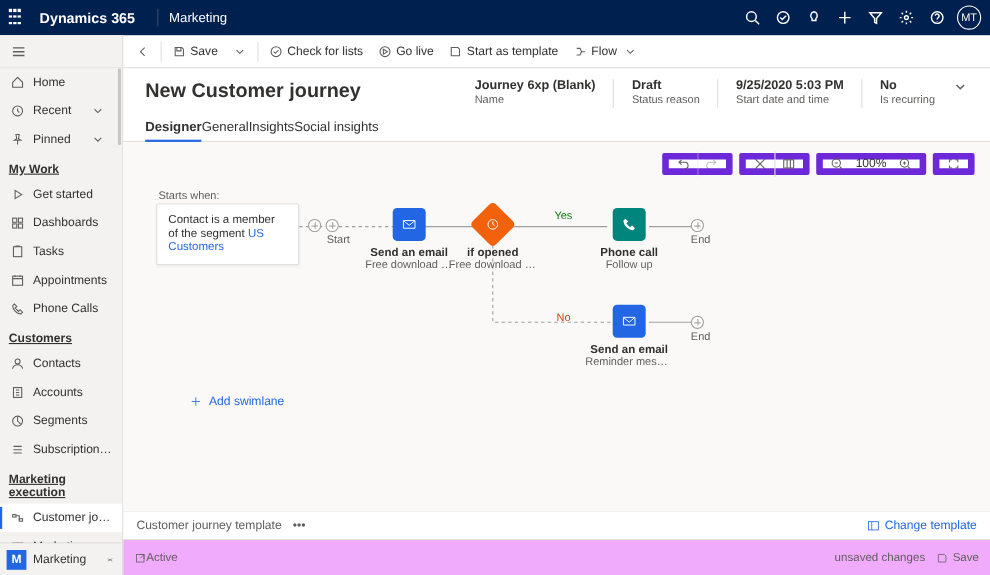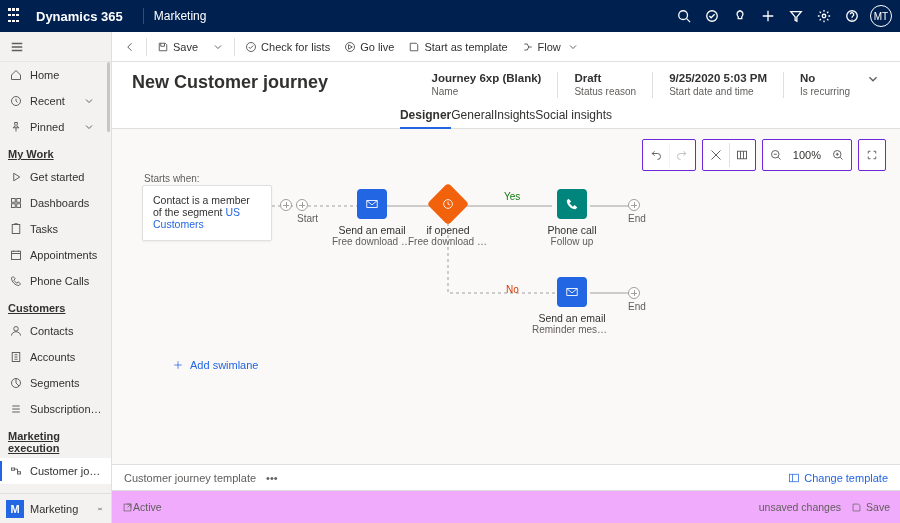--- a/index.html
+++ b/index.html
@@ -47,41 +47,41 @@
 .cmdbar .txt{font-size:11px;}
 
 .header { padding:10px 20px 0; display:flex; align-items:flex-start;}
 .header h1{ font-size:18px; font-weight:600; flex:1;}
 .meta { display:flex; gap:16px; align-items:flex-start; font-size:11px;}
 .meta .m .v{font-weight:600; font-size:11.5px;}
 .meta .m .k{color:#605e5c; font-size:10px; margin-top:2px;}
 .meta .vline2{width:1px; height:26px; background:#e1dfdd;}
 .meta .expand svg{width:14px;height:14px;stroke:#605e5c;fill:none;stroke-width:1.5;}
 
-.tabs { display:flex; padding:10px 20px 0; border-bottom:1px solid #e1dfdd;justify-content:center;}
+.tabs { display:flex; padding:10px 20px 0; border-bottom:1px solid #e1dfdd;}
 .tab { font-size:12px; padding-bottom:6px; cursor:pointer; position:relative; color:#323130;}
 .tab.active { font-weight:600; }
 .tab.active::after{content:"";position:absolute;left:0;right:0;bottom:-1px;height:2px;background:#2266E3;}
 
 .canvas-wrap { flex:1; background:#faf9f8; position:relative; overflow:hidden;}
 .toolbar { position:absolute; top:10px; right:14px; display:flex; gap:6px; align-items:center;}
-.tgrp { display:flex; background:#fff; border:1px solid #6d28d9; border-radius:2px; height:32px; align-items:center;}
+.tgrp { display:flex; background:#fff; border:6px solid #6d28d9; border-radius:2px; height:20px; align-items:center;}
 .tgrp .tb { width:26px; height:24px; display:flex; align-items:center; justify-content:center; cursor:pointer;}
 .tgrp .tb + .tb { border-left:1px solid #e1dfdd;}
 .tgrp .tb svg{width:12px;height:12px;stroke:#605e5c;fill:none;stroke-width:1.3;}
 .tgrp .zl{font-size:11px; padding:0 4px;}
 
 
 .canvas { position:absolute; inset:0; }
 .startcard { position:absolute; left:30px; top:40px; width:130px; background:#fff; border:1px solid #e1dfdd; border-radius:2px; padding:8px 10px 10px; font-size:10.5px; box-shadow:0 1px 3px rgba(0,0,0,.05);}
 .startcard .link{color:#2266E3;}
 .node { position:absolute; text-align:center; width:80px;}
 .node .tile{ width:30px; height:30px; border-radius:4px; margin:0 auto 5px; display:flex; align-items:center; justify-content:center;}
 .node .tile svg{width:14px;height:14px;fill:#fff;}
-.node .nm{font-size:10.5px; font-weight:400;}
+.node .nm{font-size:10.5px; font-weight:700;}
 .node .sub{font-size:10px; color:#605e5c; white-space:nowrap; overflow:hidden; text-overflow:ellipsis;}
 .c-blue{background:#2266E3;} .c-orange{background:#F2610C; transform:rotate(45deg);} .c-orange svg{transform:rotate(-45deg);} .c-teal{background:#00857D;}
 .cap{position:absolute; font-size:10px; color:#605e5c;}
 .yes{color:#107C10;} .no{color:#D83B01;}
 .plus{position:absolute;width:12px;height:12px;border:1px solid #a19f9d;border-radius:50%;background:#fff;}
 .plus::before,.plus::after{content:"";position:absolute;background:#a19f9d;}
 .plus::before{left:2px;right:2px;top:5px;height:1px;} .plus::after{top:2px;bottom:2px;left:5px;width:1px;}
 svg.conn{position:absolute; overflow:visible;}
 svg.conn path{stroke:#a19f9d;stroke-width:1;fill:none;stroke-dasharray:3 3;}
 svg.conn.solid path{stroke-dasharray:none;}

